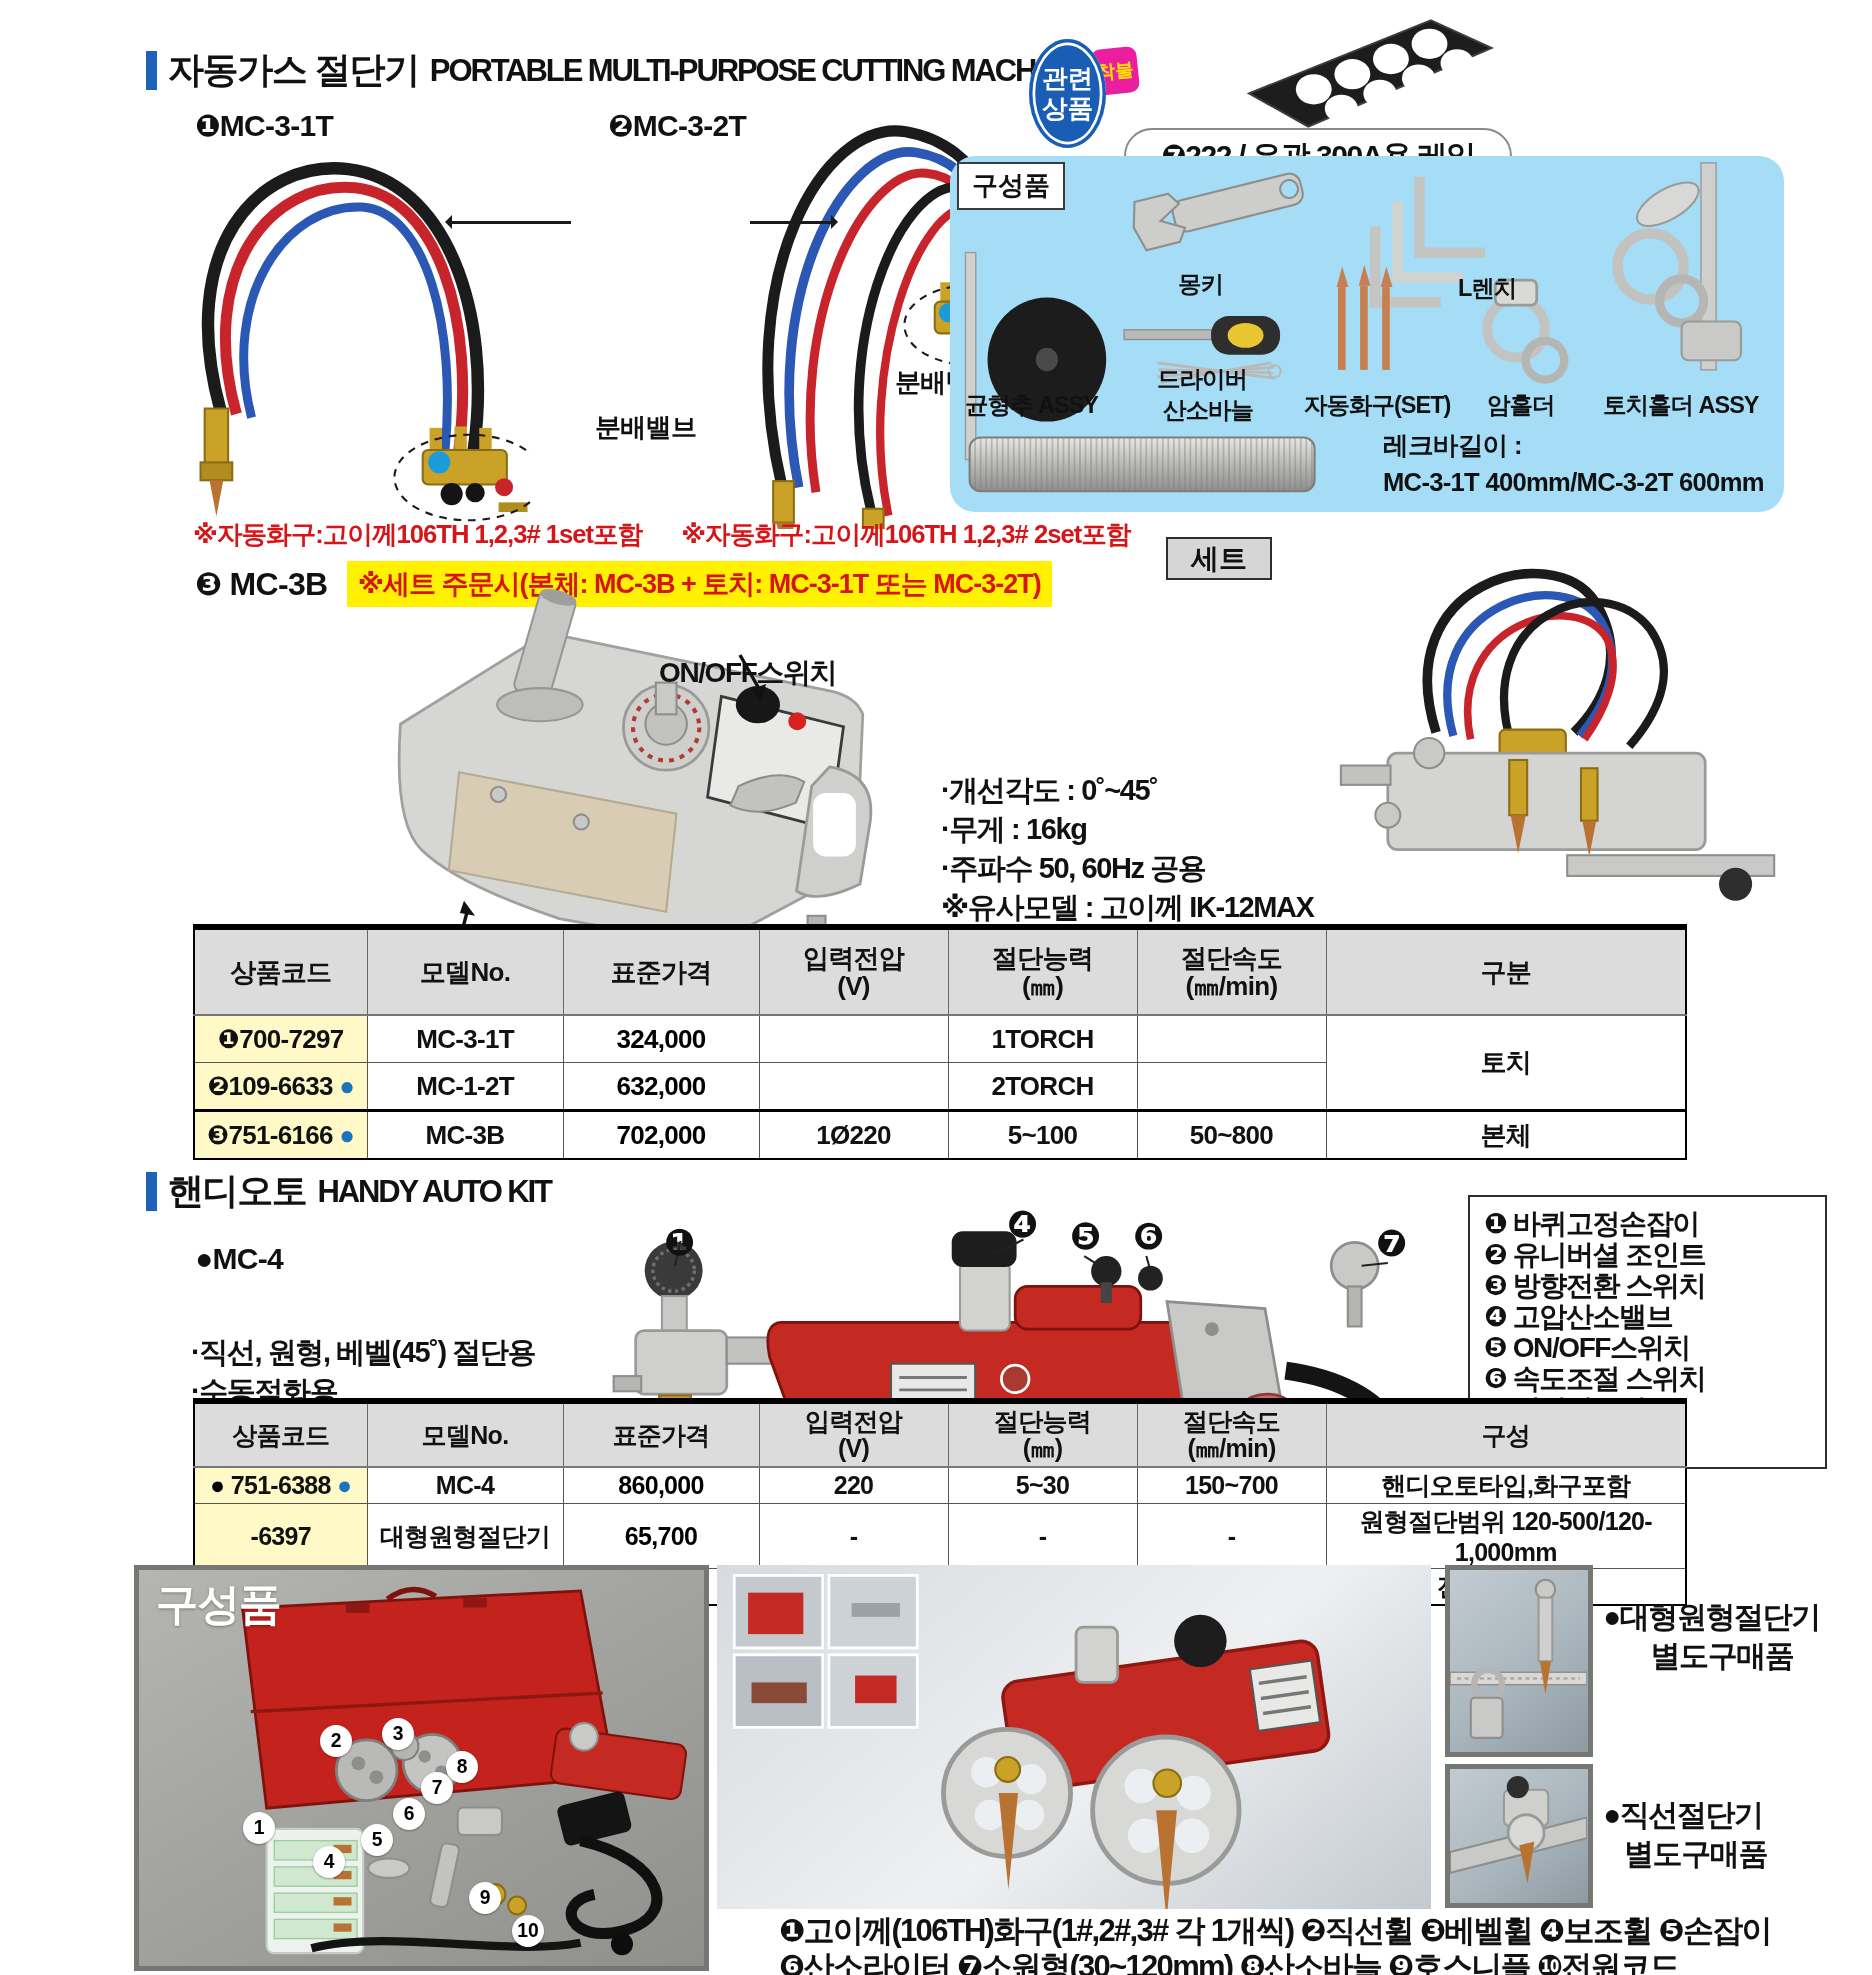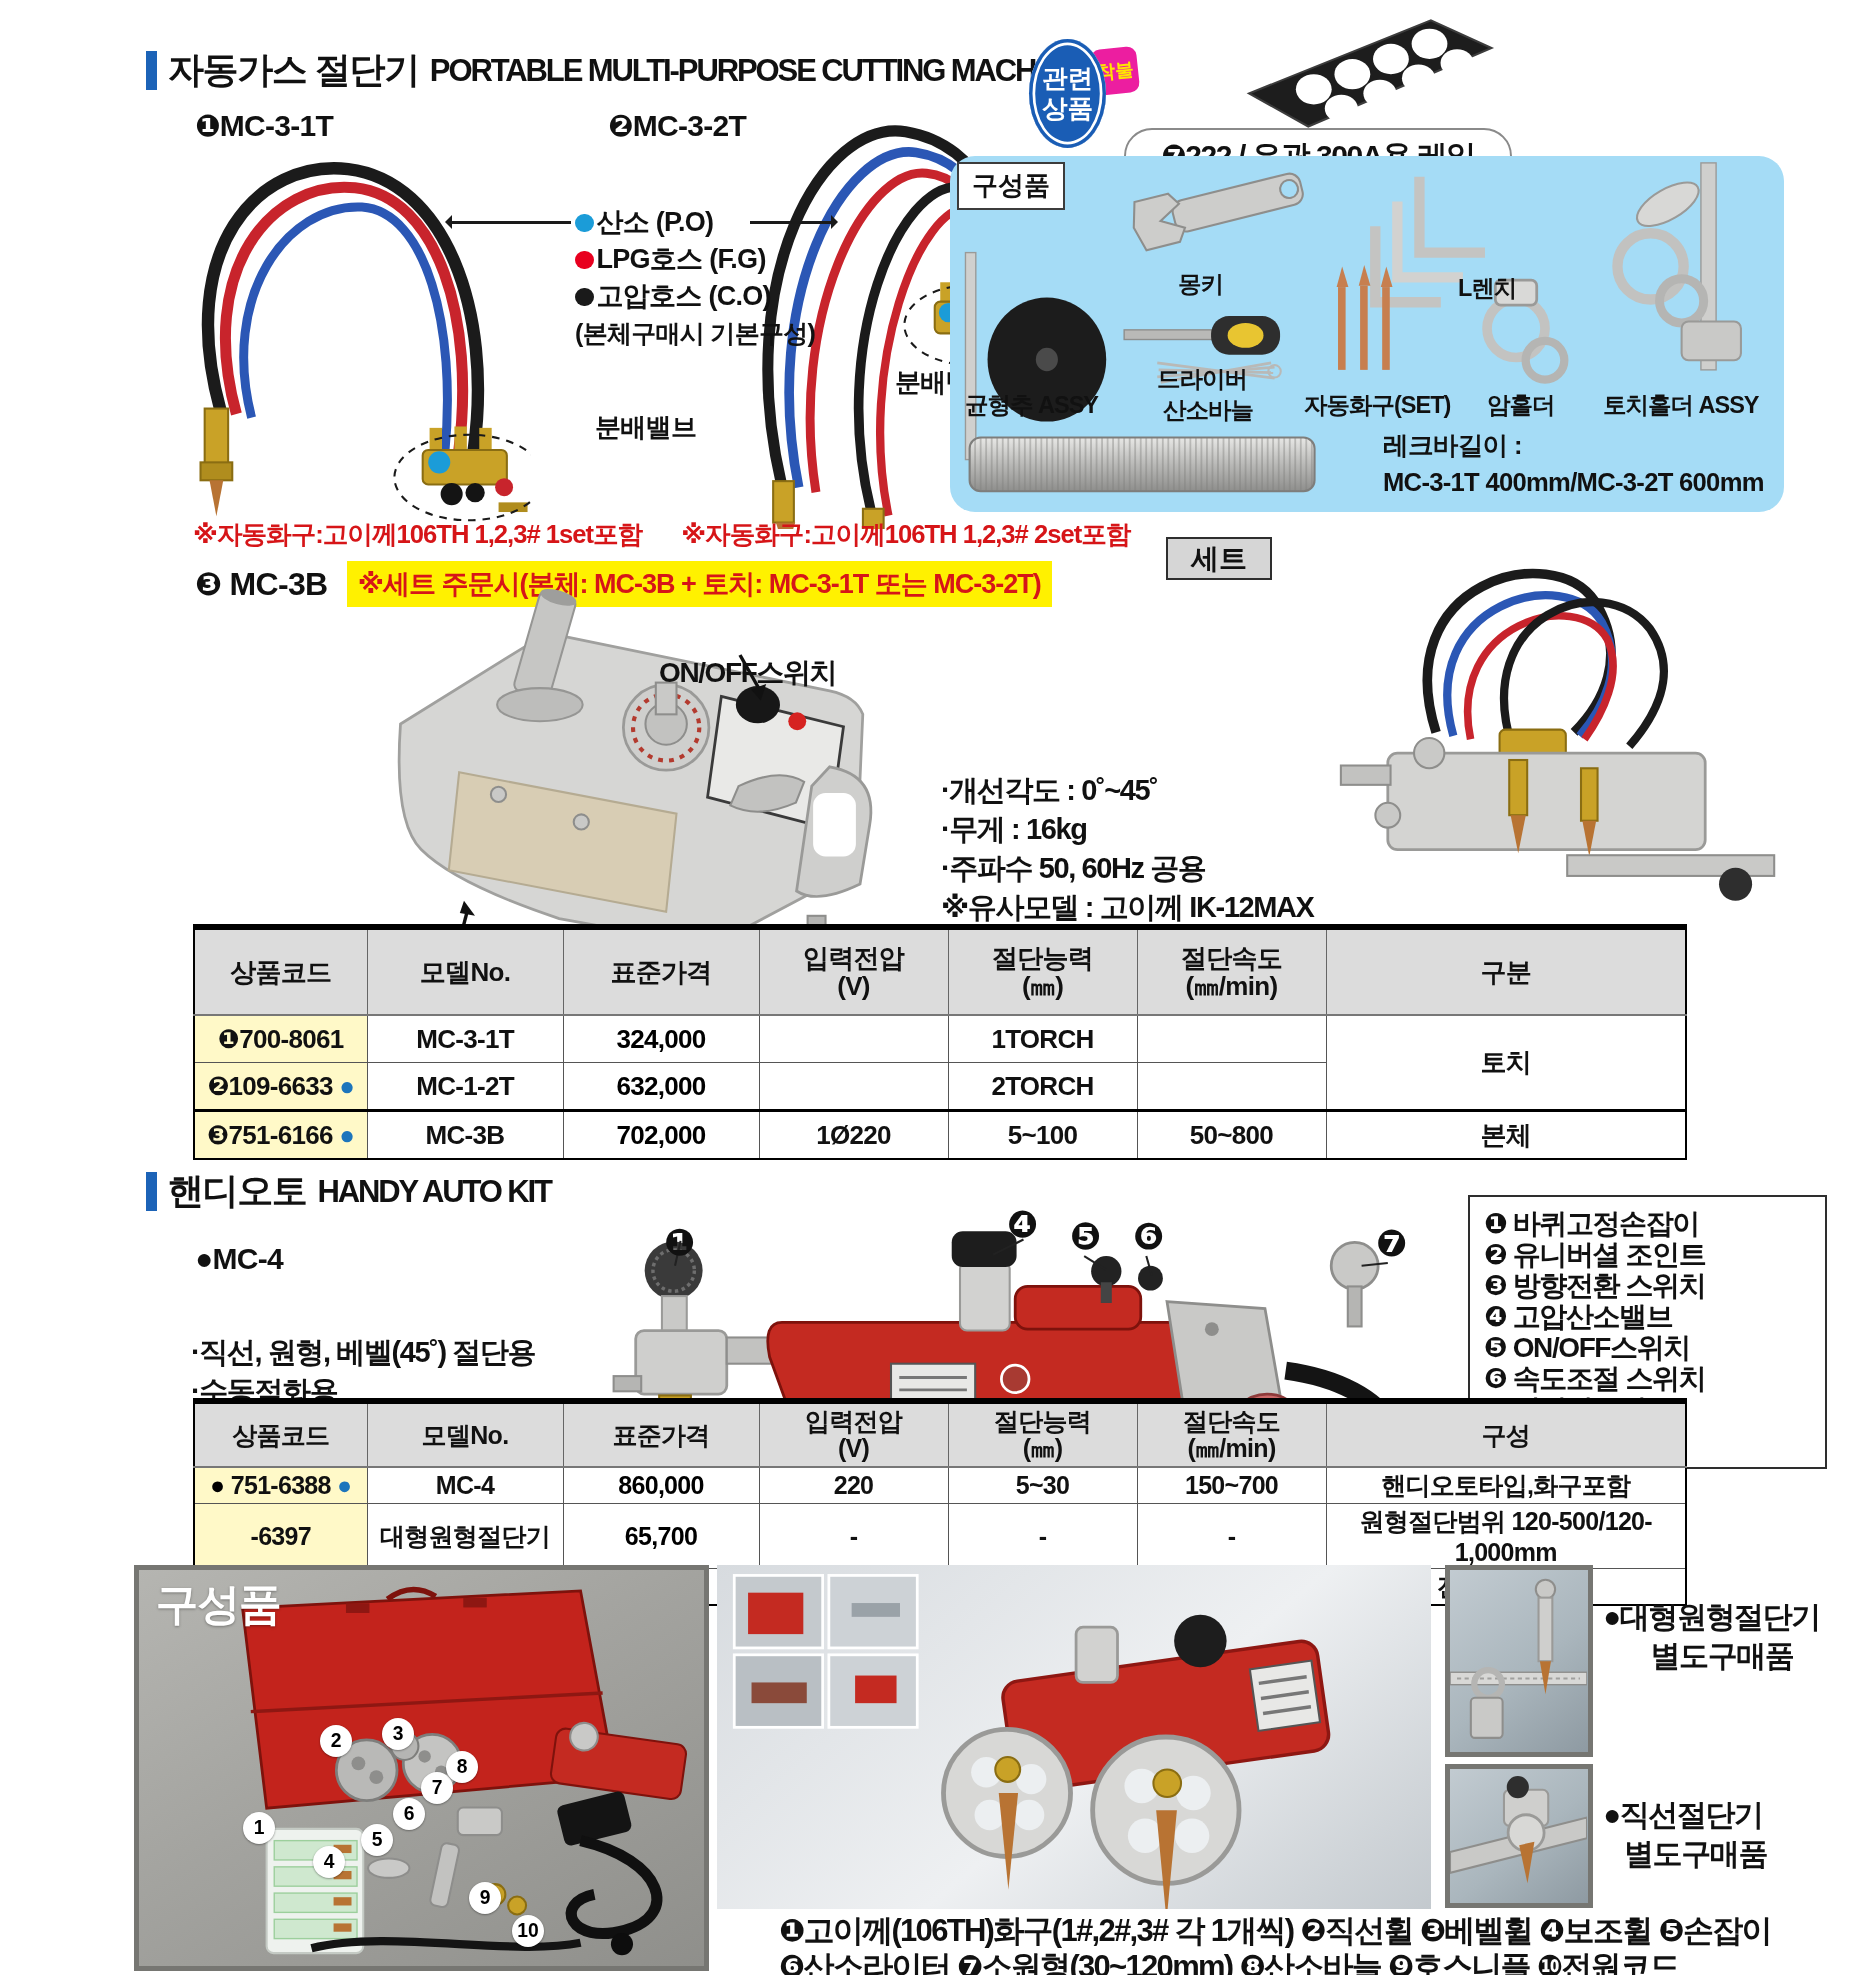--- a/index.html
+++ b/index.html
@@ -120,26 +120,20 @@
     <circle cx="330" cy="352" r="14" fill="#141414"></circle>
     <circle cx="362" cy="350" r="12" fill="#141414"></circle>
     <circle cx="396" cy="340" r="12" fill="#C8242C"></circle>
     <ellipse cx="336" cy="330" rx="98" ry="58" fill="none" stroke="#1a1a1a" stroke-width="3" stroke-dasharray="11 10"></ellipse>
     <rect x="48" y="556" width="30" height="60" fill="#C9A227" stroke="#8a6d12" stroke-width="3"></rect>
     <polygon points="52,616 80,616 66,660" fill="#B87333"></polygon>
     <rect x="178" y="596" width="30" height="56" fill="#C9A227" stroke="#8a6d12" stroke-width="3"></rect>
     <polygon points="182,652 210,652 196,692" fill="#B87333"></polygon>
   </svg>
 
-  <div class="abs legend" style="left:575px;top:204px;">
-    <div><span class="dot" style="background:#1B9CD8"></span><span>산소 (P.O)</span></div>
-    <div><span class="dot" style="background:#E8001F"></span><span>LPG호스 (F.G)</span></div>
-    <div><span class="dot" style="background:#1A1A1A"></span><span>고압호스 (C.O)</span></div>
-    <div class="small">(본체구매시 기본구성)</div>
-  </div>
   <div class="arrow-line" style="left:452px;top:221px;width:119px;"></div>
   <div class="arrow-head" style="left:438px;top:215px;border-right-color:#1a1a1a;"></div>
   <div class="arrow-line" style="left:750px;top:221px;width:83px;"></div>
   <div class="arrow-head" style="left:831px;top:215px;border-left-color:#1a1a1a;"></div>
 
   <div class="abs valve-label" style="left:595px;top:410px;">분배밸브</div>
   <div class="abs valve-label" style="left:895px;top:365px;">분배밸브</div>
 
   <div class="abs" style="left:193px;top:517px;display:flex;gap:39px;">
     <span class="red-note">※자동화구:고이께106TH 1,2,3# 1set포함</span>
@@ -328,21 +322,21 @@
 (V)</th>
         <th class="prel">절단능력
 (㎜)</th>
         <th class="prel">절단속도
 (㎜/min)</th>
         <th class="prel">구분</th>
       </tr>
     </thead>
     <tbody>
       <tr>
-        <td class="code"><span>❶</span><span>700-8061</span></td>
+        <td class="code"><span>❶</span><span>700-7297</span></td>
         <td>MC-3-1T</td>
         <td class="price">324,000</td>
         <td></td>
         <td>1TORCH</td>
         <td></td>
         <td rowspan="2">토치</td>
       </tr>
       <tr>
         <td class="code"><span>❷</span><span>109-6633</span> <span class="bdot">●</span></td>
         <td>MC-1-2T</td>

